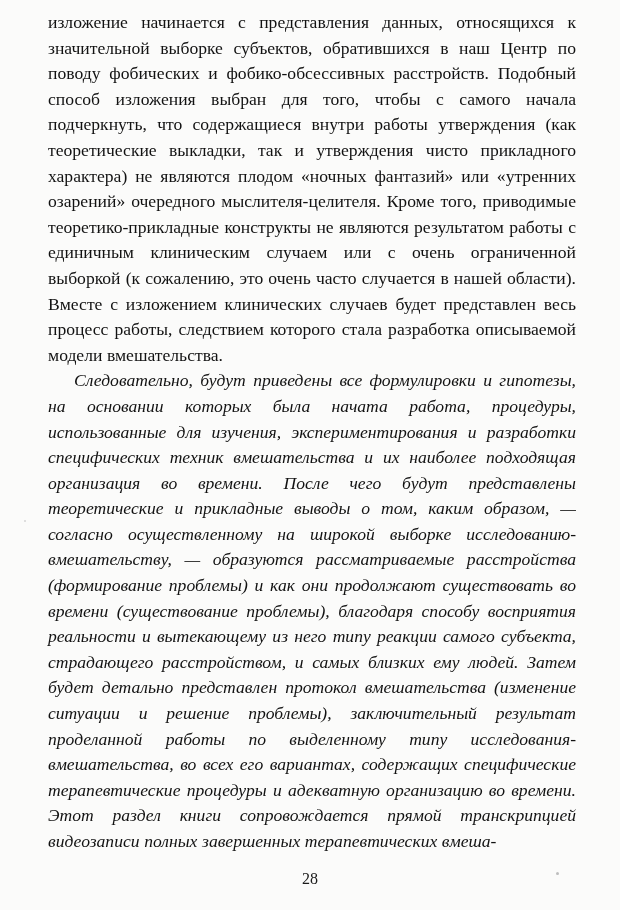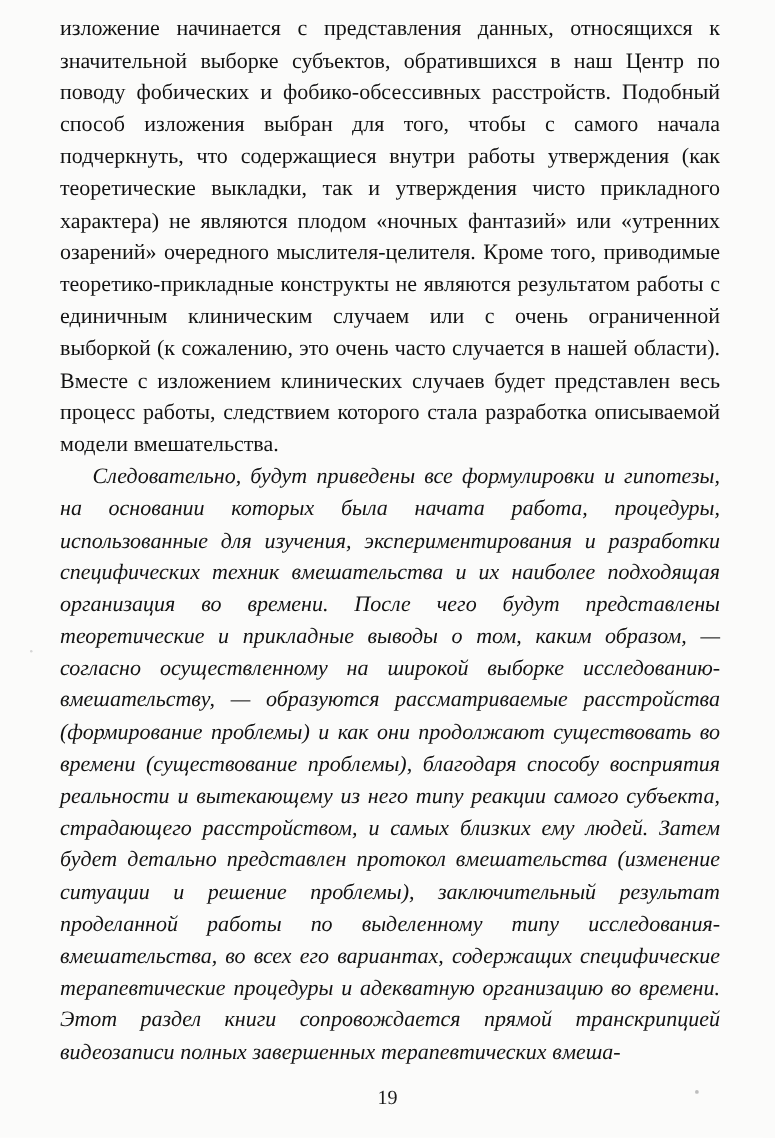--- a/index.html
+++ b/index.html
@@ -64,16 +64,16 @@
   .speck.s2 { left: 24px; top: 520px; width: 2px; height: 2px; background:#d5d5d5; }
 </style>
 </head>
 <body>
 
 <div class="page">
   <div class="page-body">
     <p class="para">изложение начинается с представления данных, относящихся к значительной выборке субъектов, обратившихся в наш Центр по поводу фобических и фобико-обсессивных расстройств. Подобный способ изложения выбран для того, чтобы с самого начала подчеркнуть, что содержащиеся внутри работы утверждения (как теоретические выкладки, так и утверждения чисто прикладного характера) не являются плодом «ночных фантазий» или «утренних озарений» очередного мыслителя-целителя. Кроме того, приводимые теоретико-прикладные конструкты не являются результатом работы с единичным клиническим случаем или с очень ограниченной выборкой (к сожалению, это очень часто случается в нашей области). Вместе с изложением клинических случаев будет представлен весь процесс работы, следствием которого стала разработка описываемой модели вмешательства.</p>
     <p class="para indent">Следовательно, будут приведены все формулировки и гипотезы, на основании которых была начата работа, процедуры, использованные для изучения, экспериментирования и разработки специфических техник вмешательства и их наиболее подходящая организация во времени. После чего будут представлены теоретические и прикладные выводы о том, каким образом, — согласно осуществленному на широкой выборке исследованию-вмешательству, — образуются рассматриваемые расстройства (формирование проблемы) и как они продолжают существовать во времени (существование проблемы), благодаря способу восприятия реальности и вытекающему из него типу реакции самого субъекта, страдающего расстройством, и самых близких ему людей. Затем будет детально представлен протокол вмешательства (изменение ситуации и решение проблемы), заключительный результат проделанной работы по выделенному типу исследования-вмешательства, во всех его вариантах, содержащих специфические терапевтические процедуры и адекватную организацию во времени. Этот раздел книги сопровождается прямой транскрипцией видеозаписи полных завершенных терапевтических вмеша-</p>
   </div>
-  <div class="page-number">19</div>
+  <div class="page-number">28</div>
   <div class="speck s1"></div>
   <div class="speck s2"></div>
 </div>
 
 </body></html>

